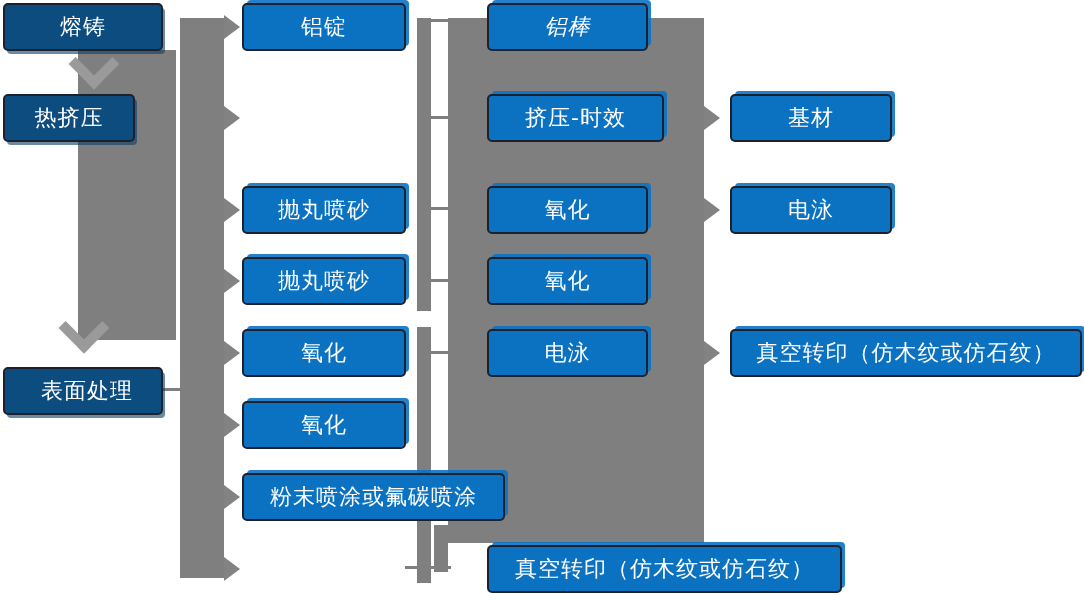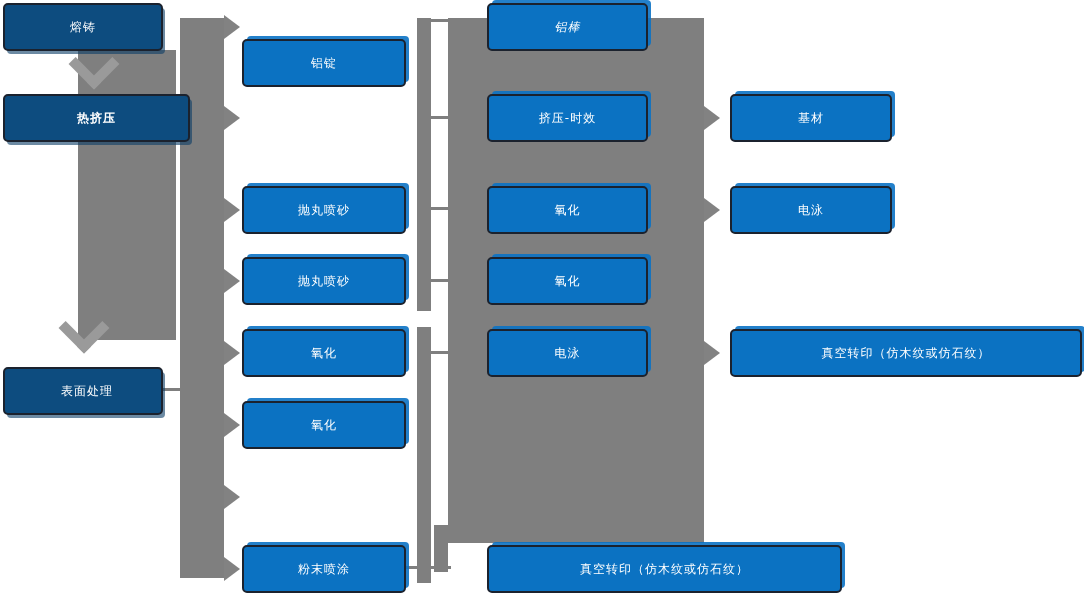--- a/index.html
+++ b/index.html
@@ -27,21 +27,21 @@
   }
   
   .node{
     position:absolute;height:48px;
     display:flex;align-items:center;justify-content:center;
     box-sizing:border-box;
     background:#0b72c2;
     border:2px solid #1b222e;
     border-radius:5px;
     color:#ffffff;
-    font-size:12px;
+    font-size:22px;
     letter-spacing:1px;
     white-space:nowrap;
     box-shadow:4px -4px 0 -1px rgba(11,114,196,0.9);
   }
   .node.dark{
     background:#0d4c7f;
     box-shadow:3px 4px 0 -1px rgba(10,60,101,0.6);
   }
 </style>
 </head>
@@ -76,50 +76,50 @@
   <div class="thin" style="left:405px;top:566px;width:46px;"></div>
 
   <div class="gray" style="left:448px;top:18px;width:256px;height:525px;"></div>
   <div class="tri-right" style="left:704px;top:106px;"></div>
   <div class="tri-right" style="left:704px;top:198px;"></div>
   <div class="tri-right" style="left:704px;top:341px;"></div>
 
   <div class="node dark" style="left:3px;top:3px;width:160px;">
     <span>熔铸</span>
   </div>
-  <div class="node dark" style="left:3px;top:94px;width:187px;font-weight:bold;">
+  <div class="node dark" style="left:3px;top:94px;width:132px;">
     <span>热挤压</span>
   </div>
   <div class="node dark" style="left:3px;top:367px;width:160px;padding-left:8px;">
     <span>表面处理</span>
   </div>
 
-  <div class="node" style="left:242px;top:3px;width:164px;margin-top:36px;">
+  <div class="node" style="left:242px;top:3px;width:164px;">
     <span>铝锭</span>
   </div>
   <div class="node" style="left:242px;top:186px;width:164px;">
     <span>抛丸喷砂</span>
   </div>
   <div class="node" style="left:242px;top:257px;width:164px;">
     <span>抛丸喷砂</span>
   </div>
   <div class="node" style="left:242px;top:329px;width:164px;">
     <span>氧化</span>
   </div>
   <div class="node" style="left:242px;top:401px;width:164px;">
     <span>氧化</span>
   </div>
-  <div class="node" style="left:242px;top:545px;width:164px;">
-    <span>粉末喷涂</span>
+  <div class="node" style="left:242px;top:473px;width:263px;">
+    <span>粉末喷涂或氟碳喷涂</span>
   </div>
 
   <div class="node" style="left:487px;top:3px;width:161px;font-style:italic;">
     <span>铝棒</span>
   </div>
-  <div class="node" style="left:487px;top:94px;width:161px;">
+  <div class="node" style="left:487px;top:94px;width:177px;">
     <span>挤压-时效</span>
   </div>
   <div class="node" style="left:487px;top:186px;width:161px;">
     <span>氧化</span>
   </div>
   <div class="node" style="left:487px;top:257px;width:161px;">
     <span>氧化</span>
   </div>
   <div class="node" style="left:487px;top:329px;width:161px;">
     <span>电泳</span>

